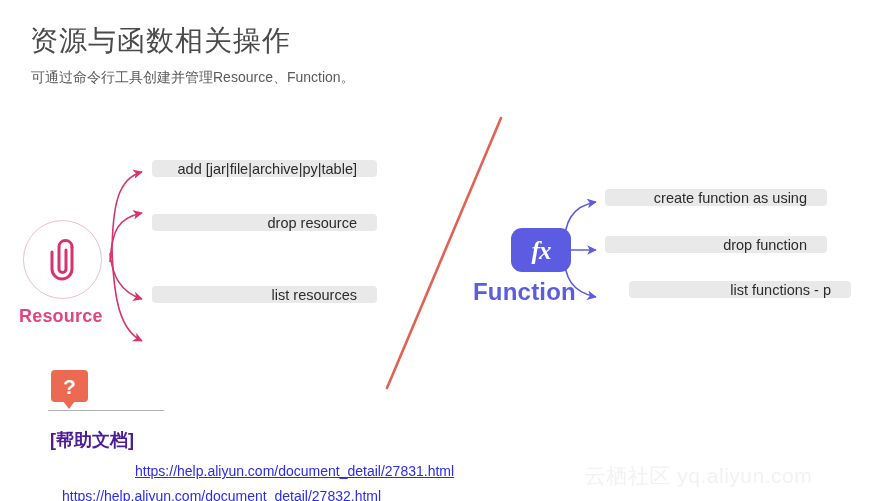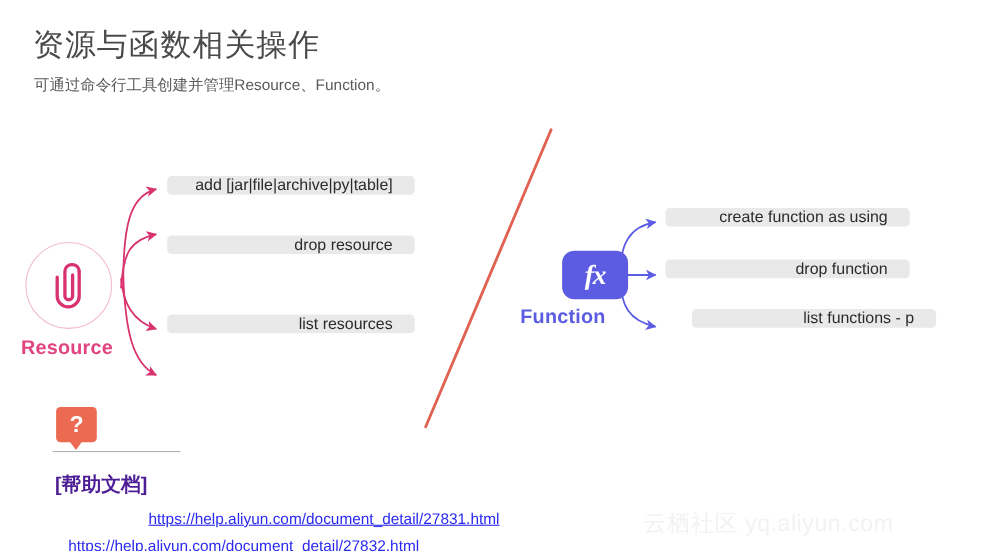--- a/index.html
+++ b/index.html
@@ -105,21 +105,21 @@
     font-style: italic;
     font-weight: bold;
     font-size: 25px;
     line-height: 1;
     letter-spacing: -1px;
   }
   #function-label {
     position: absolute;
     left: 473px;
     top: 278px;
-    font-size: 18px;
+    font-size: 24px;
     font-weight: bold;
     color: #5b5ce2;
     letter-spacing: 0.2px;
   }
 
   
   .conn-svg {
     position: absolute;
     left: 0;
     top: 0;

